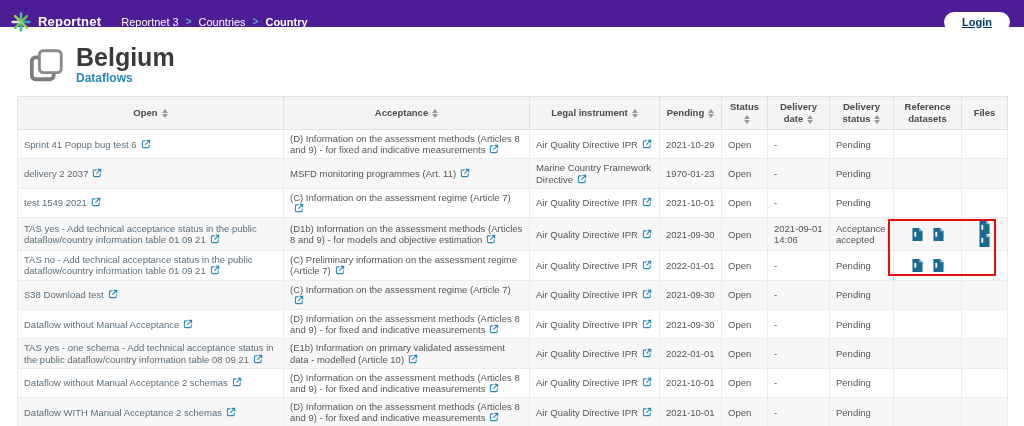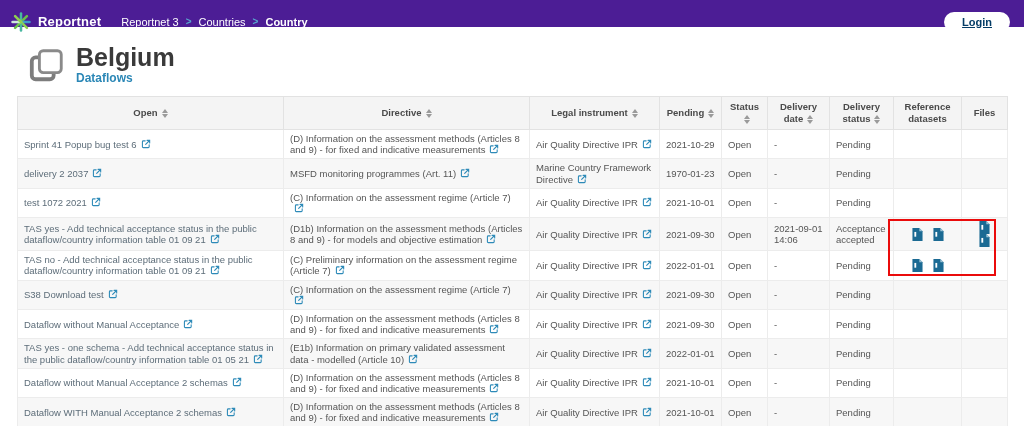--- a/index.html
+++ b/index.html
@@ -106,21 +106,21 @@
         <col style="width:64px">
           <col style="width:68px">
           <col style="width:46px">
       </colgroup>
       <thead>
           <tr id="header-row">
             <th><span>Open</span><span class="sort-icon">
                 <i class="up"></i>
                 <i class="down"></i>
               </span></th>
-            <th><span>Directive</span><span class="sort-icon">
+            <th><span>Acceptance</span><span class="sort-icon">
                 <i class="up"></i>
                 <i class="down"></i>
               </span></th>
             <th><span>Legal instrument</span><span class="sort-icon">
                 <i class="up"></i>
                 <i class="down"></i>
               </span></th>
             <th><span>Pending</span><span class="sort-icon">
                 <i class="up"></i>
                 <i class="down"></i>
@@ -176,21 +176,21 @@
                 <path d="M7.2 1.6h3.2v3.2M10.2 1.8L5.6 6.4" fill="none" stroke="currentColor" stroke-width="1.3" stroke-linecap="round"></path>
               </svg></td>
             <td><span>1970-01-23</span></td>
             <td><span>Open</span></td>
             <td><span>-</span></td>
             <td><span>Pending</span></td>
             <td class="icons-cell"></td>
             <td class="icons-cell"></td>
           </tr>
           <tr>
-            <td><span class="name-text">test 1072 2021</span><svg class="ext-icon" viewBox="0 0 12 12">
+            <td><span class="name-text">test 1549 2021</span><svg class="ext-icon" viewBox="0 0 12 12">
                 <path d="M5 2.2H2.8A1.1 1.1 0 0 0 1.7 3.3v5.9a1.1 1.1 0 0 0 1.1 1.1h5.9a1.1 1.1 0 0 0 1.1-1.1V7" fill="none" stroke="currentColor" stroke-width="1.3" stroke-linecap="round"></path>
                 <path d="M7.2 1.6h3.2v3.2M10.2 1.8L5.6 6.4" fill="none" stroke="currentColor" stroke-width="1.3" stroke-linecap="round"></path>
               </svg></td>
             <td><span>(C) Information on the assessment regime (Article 7)</span><svg class="ext-icon" viewBox="0 0 12 12">
                 <path d="M5 2.2H2.8A1.1 1.1 0 0 0 1.7 3.3v5.9a1.1 1.1 0 0 0 1.1 1.1h5.9a1.1 1.1 0 0 0 1.1-1.1V7" fill="none" stroke="currentColor" stroke-width="1.3" stroke-linecap="round"></path>
                 <path d="M7.2 1.6h3.2v3.2M10.2 1.8L5.6 6.4" fill="none" stroke="currentColor" stroke-width="1.3" stroke-linecap="round"></path>
               </svg></td>
             <td><span>Air Quality Directive IPR</span><svg class="ext-icon" viewBox="0 0 12 12">
                 <path d="M5 2.2H2.8A1.1 1.1 0 0 0 1.7 3.3v5.9a1.1 1.1 0 0 0 1.1 1.1h5.9a1.1 1.1 0 0 0 1.1-1.1V7" fill="none" stroke="currentColor" stroke-width="1.3" stroke-linecap="round"></path>
                 <path d="M7.2 1.6h3.2v3.2M10.2 1.8L5.6 6.4" fill="none" stroke="currentColor" stroke-width="1.3" stroke-linecap="round"></path>
@@ -300,21 +300,21 @@
                 <path d="M7.2 1.6h3.2v3.2M10.2 1.8L5.6 6.4" fill="none" stroke="currentColor" stroke-width="1.3" stroke-linecap="round"></path>
               </svg></td>
             <td><span>2021-09-30</span></td>
             <td><span>Open</span></td>
             <td><span>-</span></td>
             <td><span>Pending</span></td>
             <td class="icons-cell"></td>
             <td class="icons-cell"></td>
           </tr>
           <tr class="striped">
-            <td><span class="name-text">TAS yes - one schema - Add technical acceptance status in the public dataflow/country information table 01 05 21</span><svg class="ext-icon" viewBox="0 0 12 12">
+            <td><span class="name-text">TAS yes - one schema - Add technical acceptance status in the public dataflow/country information table 08 09 21</span><svg class="ext-icon" viewBox="0 0 12 12">
                 <path d="M5 2.2H2.8A1.1 1.1 0 0 0 1.7 3.3v5.9a1.1 1.1 0 0 0 1.1 1.1h5.9a1.1 1.1 0 0 0 1.1-1.1V7" fill="none" stroke="currentColor" stroke-width="1.3" stroke-linecap="round"></path>
                 <path d="M7.2 1.6h3.2v3.2M10.2 1.8L5.6 6.4" fill="none" stroke="currentColor" stroke-width="1.3" stroke-linecap="round"></path>
               </svg></td>
             <td><span>(E1b) Information on primary validated assessment data - modelled (Article 10)</span><svg class="ext-icon" viewBox="0 0 12 12">
                 <path d="M5 2.2H2.8A1.1 1.1 0 0 0 1.7 3.3v5.9a1.1 1.1 0 0 0 1.1 1.1h5.9a1.1 1.1 0 0 0 1.1-1.1V7" fill="none" stroke="currentColor" stroke-width="1.3" stroke-linecap="round"></path>
                 <path d="M7.2 1.6h3.2v3.2M10.2 1.8L5.6 6.4" fill="none" stroke="currentColor" stroke-width="1.3" stroke-linecap="round"></path>
               </svg></td>
             <td><span>Air Quality Directive IPR</span><svg class="ext-icon" viewBox="0 0 12 12">
                 <path d="M5 2.2H2.8A1.1 1.1 0 0 0 1.7 3.3v5.9a1.1 1.1 0 0 0 1.1 1.1h5.9a1.1 1.1 0 0 0 1.1-1.1V7" fill="none" stroke="currentColor" stroke-width="1.3" stroke-linecap="round"></path>
                 <path d="M7.2 1.6h3.2v3.2M10.2 1.8L5.6 6.4" fill="none" stroke="currentColor" stroke-width="1.3" stroke-linecap="round"></path>

